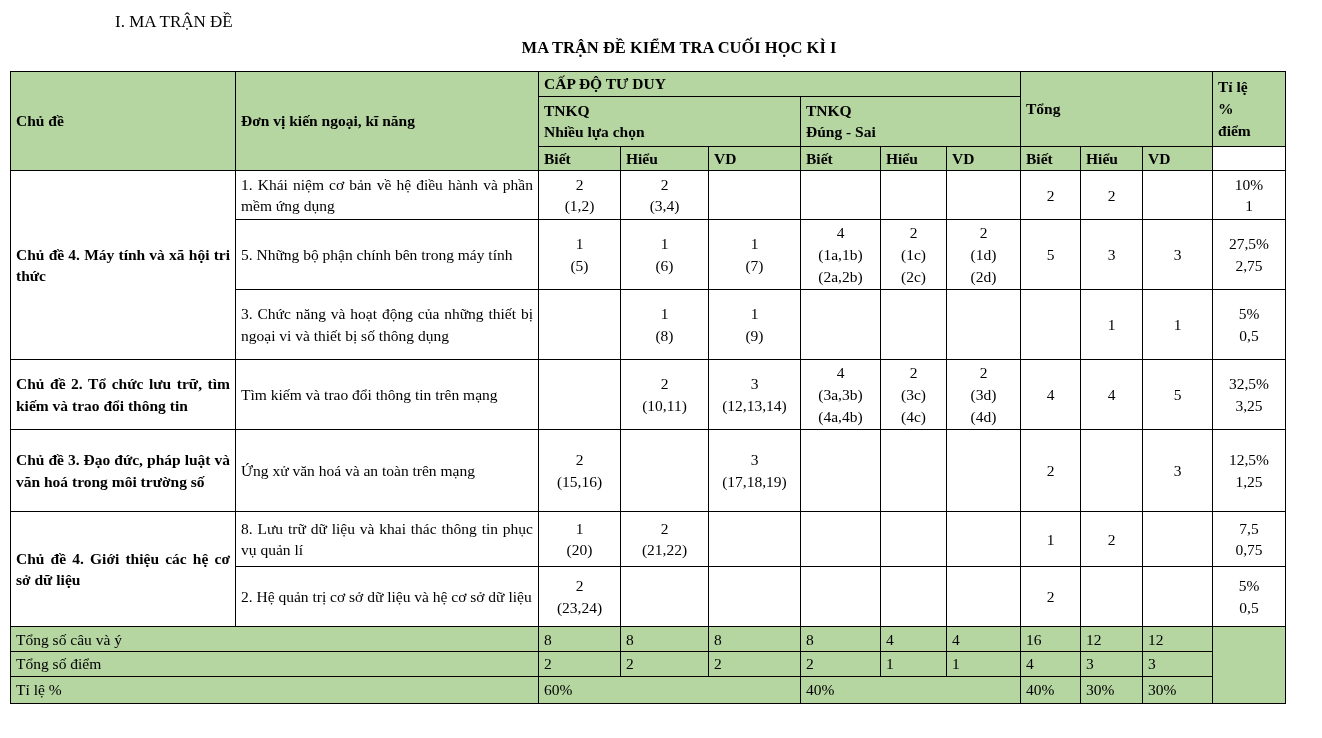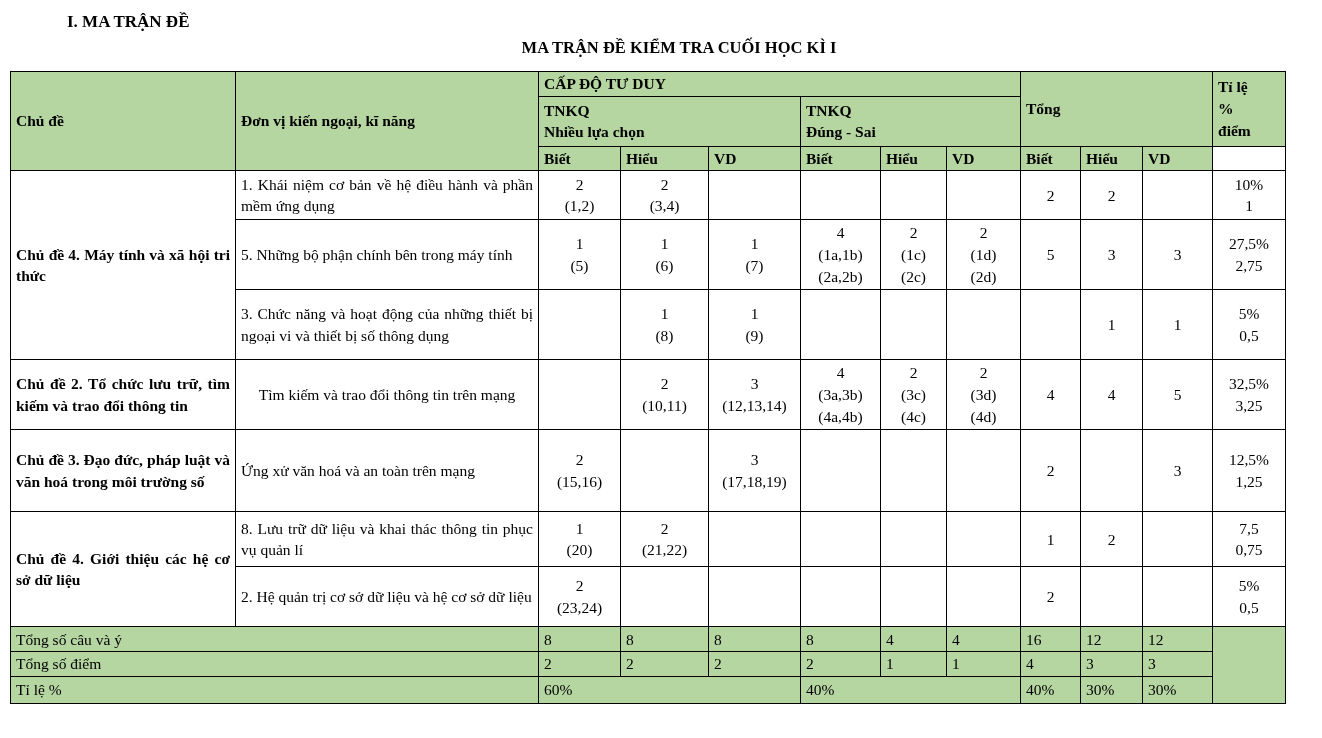--- a/index.html
+++ b/index.html
@@ -6,22 +6,22 @@
   .page {
     width: 1322px;
     height: 738px;
     background: #ffffff;
     color: #000000;
     font-family: "Liberation Serif", serif;
     overflow: hidden;
     box-sizing: border-box;
   }
   .section-heading {
-    padding: 12px 0 0 67px;
-    font-weight: bold;
+    padding: 12px 0 0 115px;
+    font-weight: normal;
     font-size: 17px;
   }
   .titles {
     text-align: center;
     padding-left: 36px;
     font-weight: bold;
     font-size: 16.5px;
     line-height: 1.7;
     margin-top: 2px;
   }
@@ -39,21 +39,21 @@
     font-size: 15.5px;
     line-height: 1.4;
     overflow: hidden;
     box-sizing: border-box;
   }
   .green { background: #b5d5a1; }
   .hcell { font-weight: bold; text-align: left; }
   .topic { font-weight: bold; text-align: justify; }
   .unit  { text-align: justify; }
   .num   { text-align: center; }
-  .center{ text-align: center; }
+  .center{ }
   .fbold { font-weight: normal; text-align: left; }
   .white { background: #ffffff; }
 </style>
 </head>
 <body>
 
 <div class="page">
 
   <div class="section-heading">I. MA TRẬN ĐỀ</div>
 

